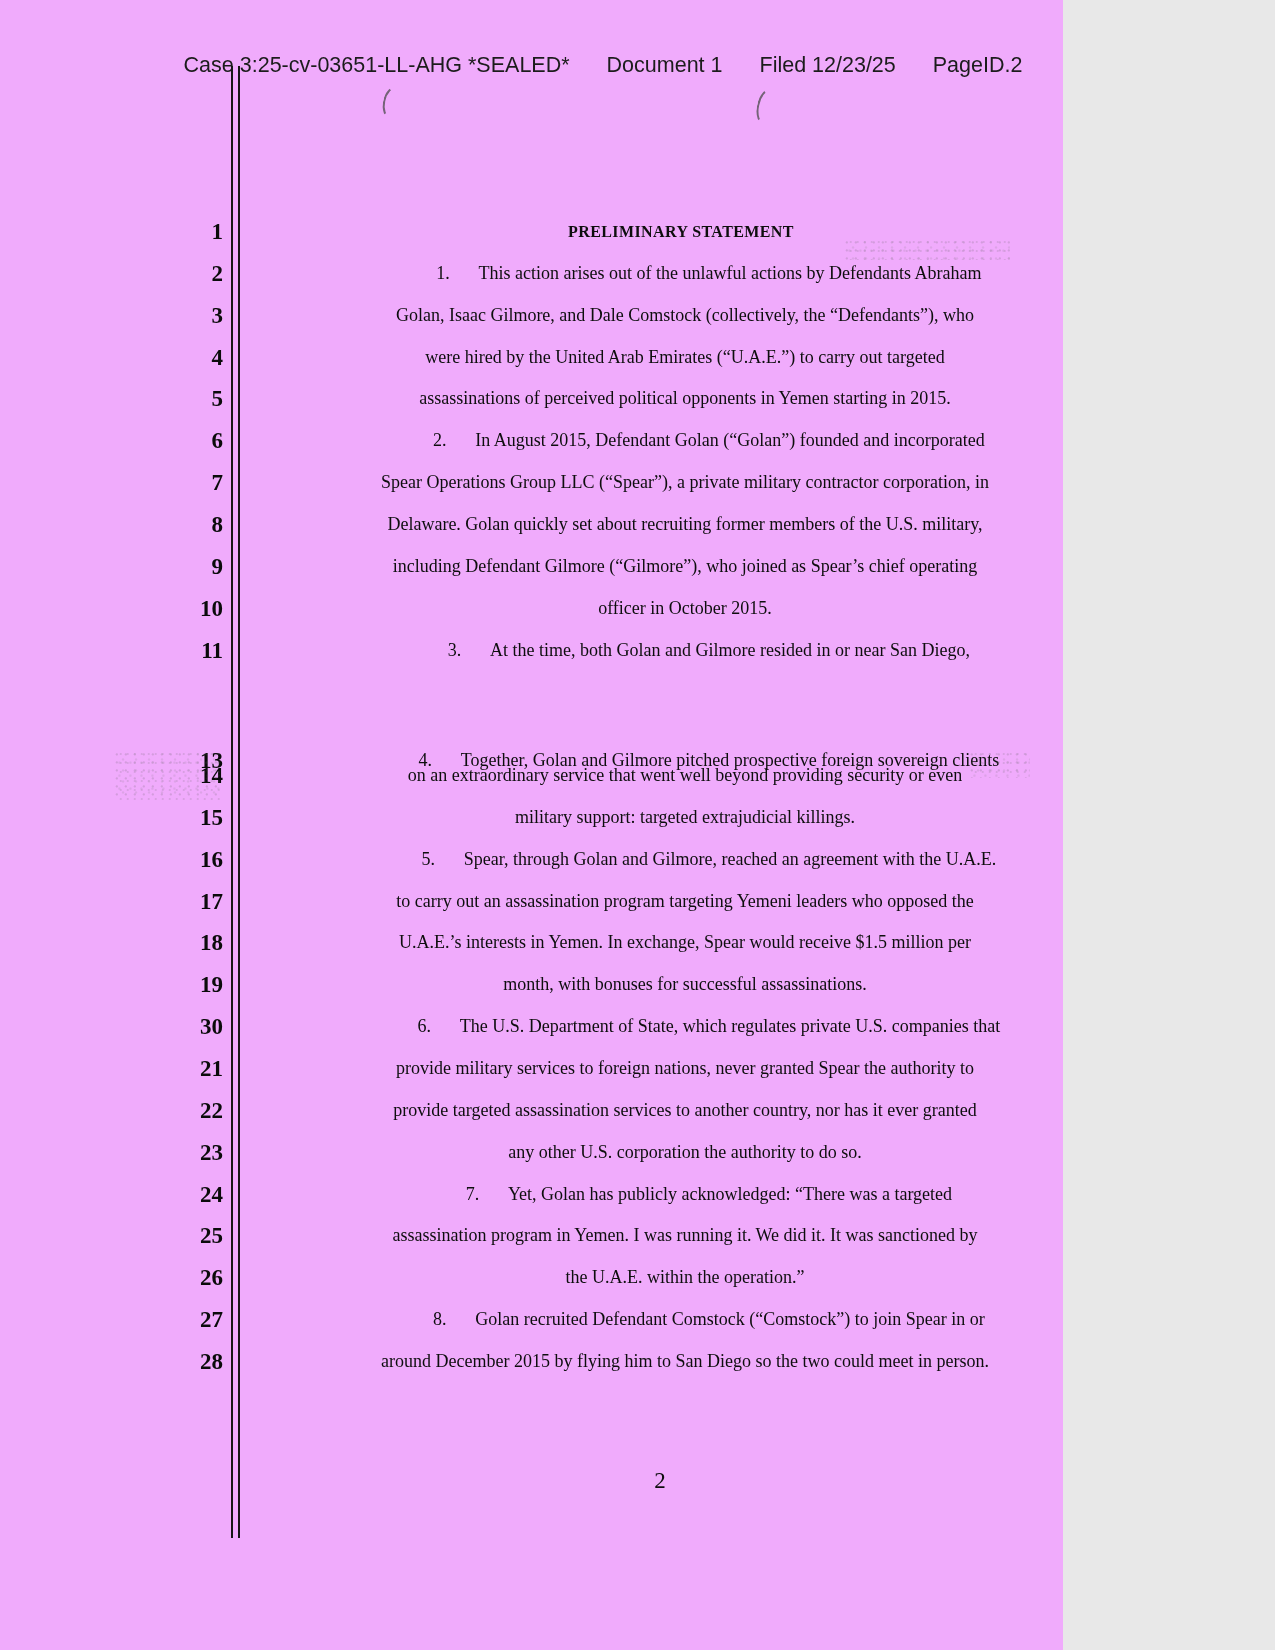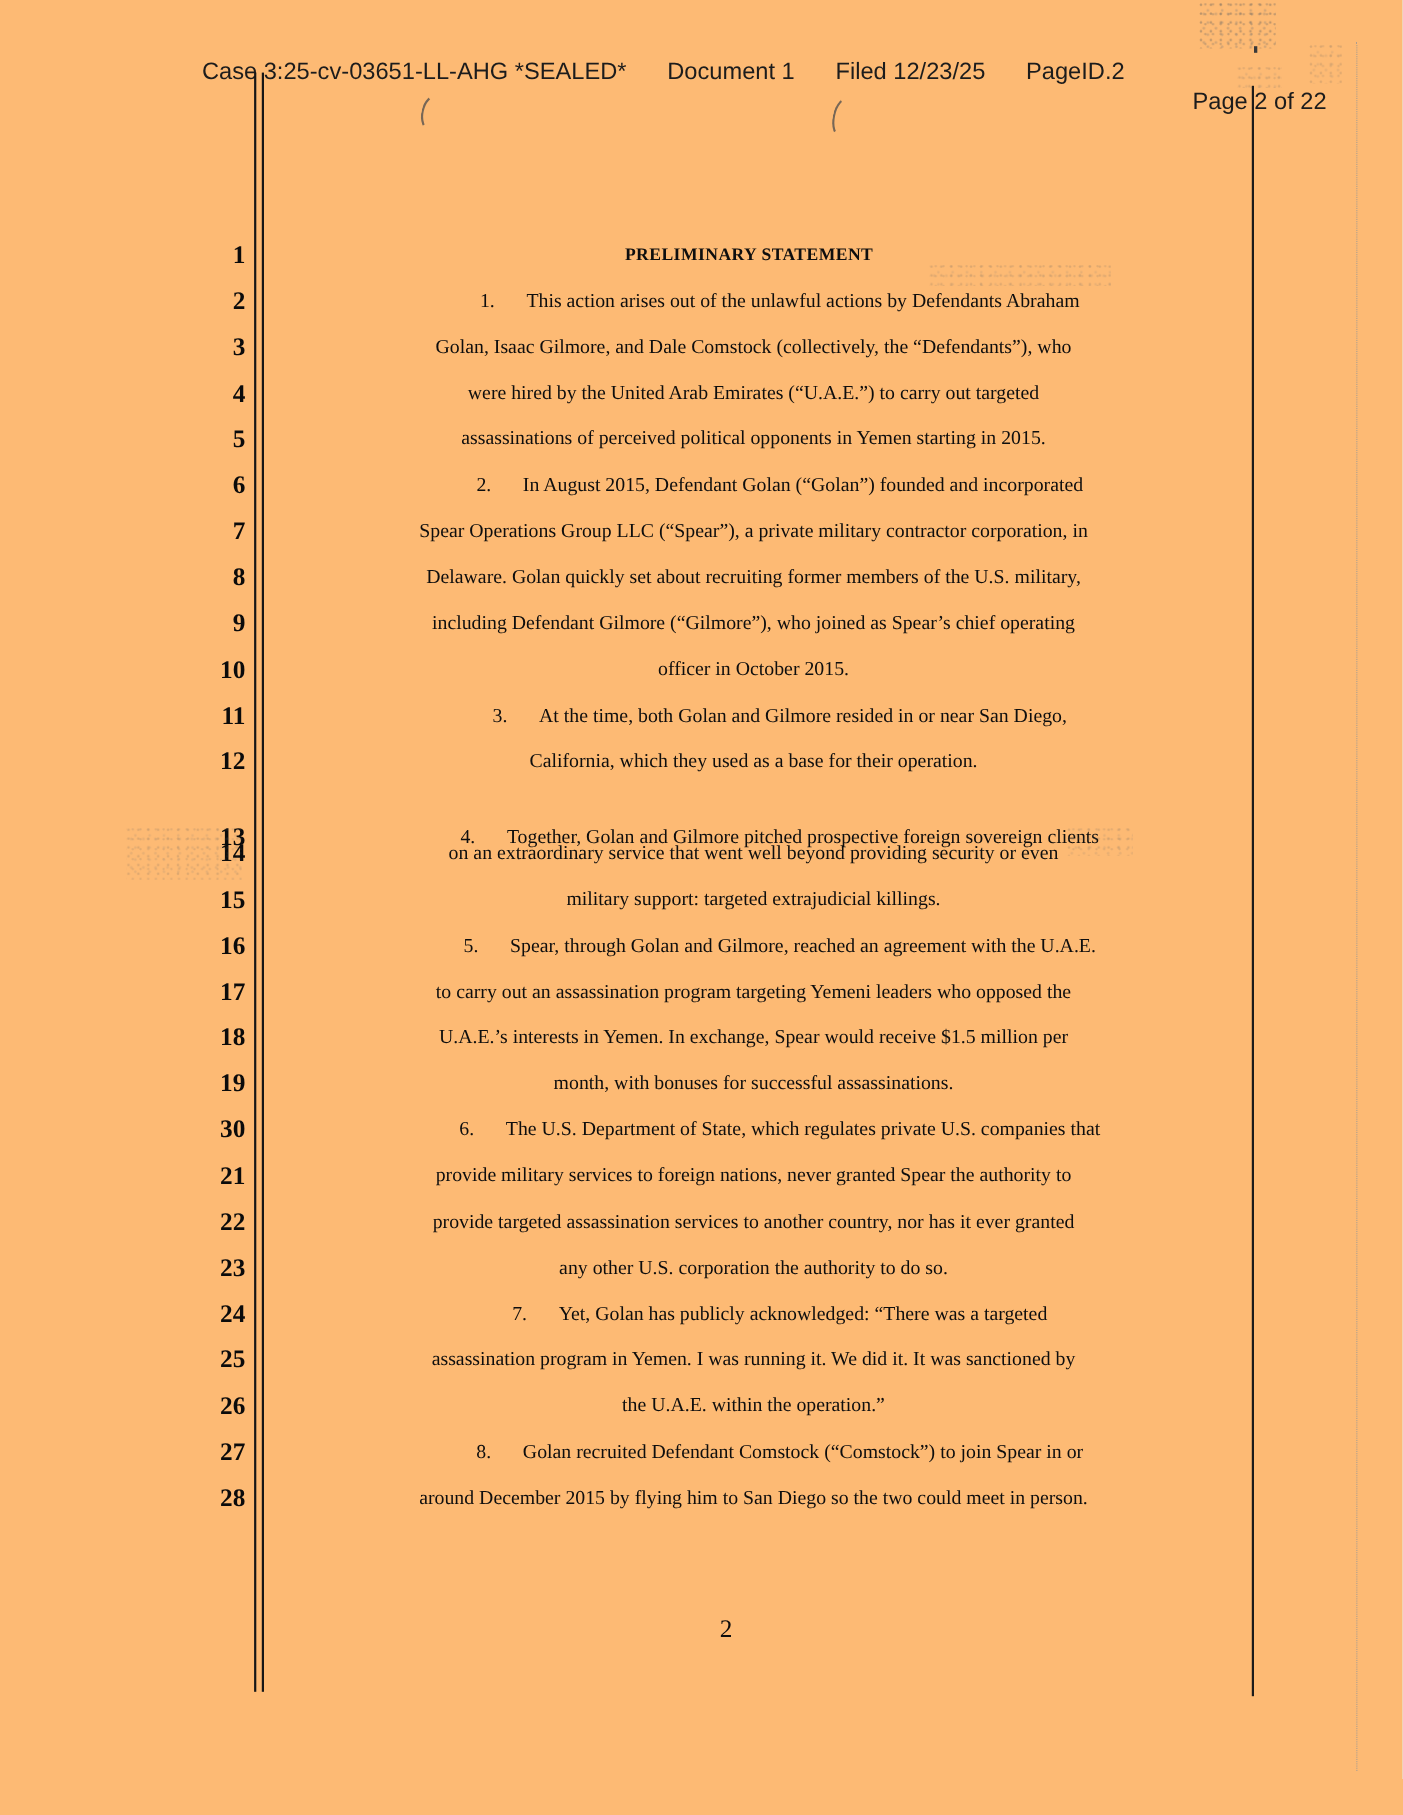--- a/index.html
+++ b/index.html
@@ -1,18 +1,18 @@
 <!DOCTYPE html>
 <html><head>
 <meta charset="utf-8">
 <style>
   html,body { margin:0; padding:0; background:#e8e8e8; }
   .page {
-    position:relative; width:1275px; height:1650px;
-    background:#fdba74; overflow:hidden;
+    position:relative; width:1063px; height:1650px;
+    background:#f0abfc; overflow:hidden;
     color:#0d0d0d;
     font-family:"Liberation Serif", serif;
   }
   
   .doc-header {
     position:absolute; top:52px; left:0; width:1206px;
     font-family:"Liberation Sans", sans-serif;
     font-size:21.5px; color:#1c1c1c; line-height:26px;
   }
   .header-row1 { display:flex; justify-content:center; gap:37px; white-space:nowrap; }
@@ -127,24 +127,20 @@
         <span class="lt">including Defendant Gilmore (“Gilmore”), who joined as Spear’s chief operating</span>
       </div>
       <div class="line-row" style="top: 376.65px;">
         <span class="ln">10</span>
         <span class="lt">officer in October 2015.</span>
       </div>
       <div class="line-row" style="top: 418.5px;">
         <span class="ln">11</span>
         <span class="lt"><span class="pnum">3.</span><span>At the time, both Golan and Gilmore resided in or near San Diego,</span></span>
       </div>
-      <div class="line-row" style="top: 460.35px;">
-        <span class="ln">12</span>
-        <span class="lt">California, which they used as a base for their operation.</span>
-      </div>
       <div class="line-row" style="top: 529px;">
         <span class="ln">13</span>
         <span class="lt"><span class="pnum">4.</span><span>Together, Golan and Gilmore pitched prospective foreign sovereign clients</span></span>
       </div>
       <div class="line-row" style="top: 544.05px;">
         <span class="ln">14</span>
         <span class="lt">on an extraordinary service that went well beyond providing security or even</span>
       </div>
       <div class="line-row" style="top: 585.9px;">
         <span class="ln">15</span>

